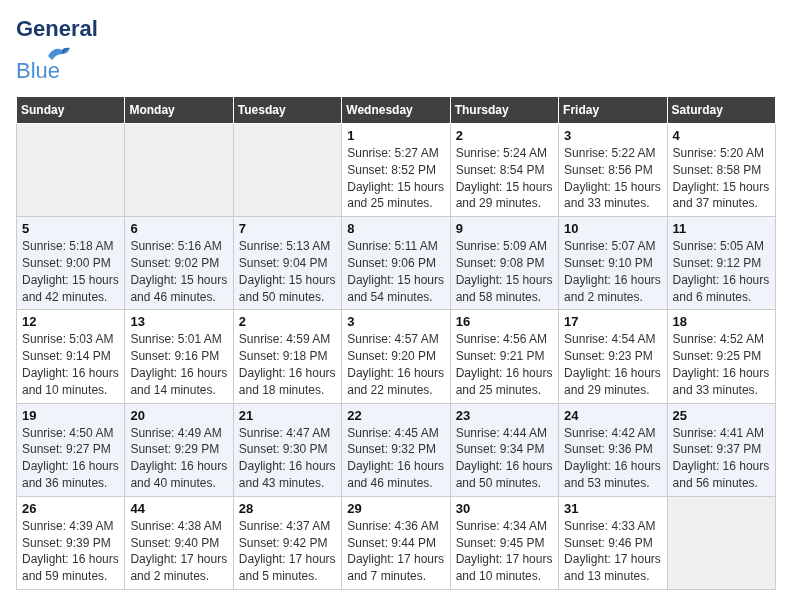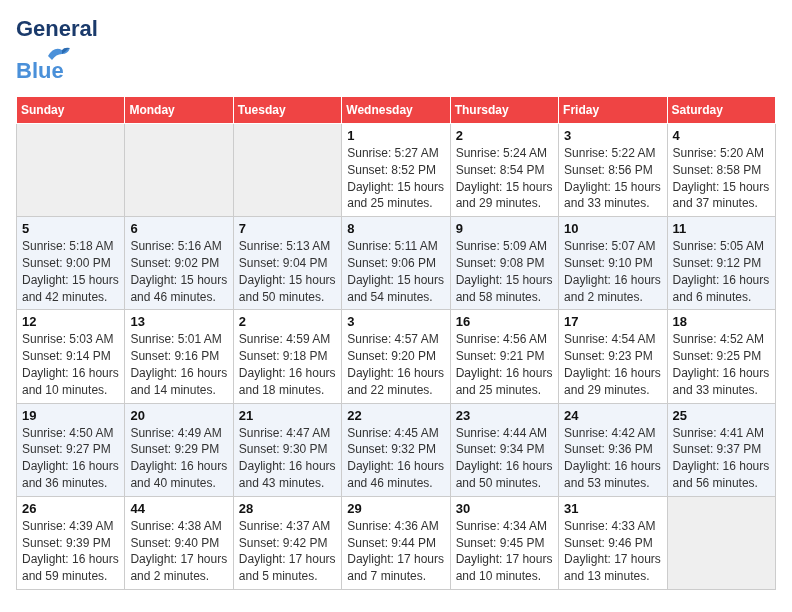--- a/index.html
+++ b/index.html
@@ -37,21 +37,21 @@
     .location {
       font-size: 16px;
       color: #333;
     }
     table {
       width: 100%;
       border-collapse: collapse;
       table-layout: fixed;
     }
     th {
-      background-color: #ef4444;
+      background-color: #404040;
       color: #fff;
       font-size: 12px;
       font-weight: bold;
       padding: 6px 4px;
       text-align: left;
       border: 1px solid #fff;
     }
     td {
       border: 1px solid #ccc;
       vertical-align: top;
@@ -90,21 +90,21 @@
 
 <div class="header">
   <div class="logo">
     <div class="logo-row">
       <span style="font-size:22px;font-weight:bold;color:#1a3a6b;">General</span>
       <svg width="28" height="20" viewBox="0 0 28 20" style="margin-left:2px;">
         <path d="M4 14 Q10 4 18 8 Q22 10 26 6 Q24 12 18 12 Q12 12 8 18 Z" fill="#4a90d9"></path>
         <path d="M18 8 Q20 5 26 6 Q22 9 18 12 Z" fill="#2a6ab0"></path>
       </svg>
     </div>
-    <span style="font-size:22px;font-weight:bold;color:#4a90d9;margin-top:-4px;">Blue</span>
+    <span style="font-size:22px;font-weight:normal;color:#4a90d9;margin-top:-4px;">Blue</span>
   </div>
   <div class="title-area">
   </div>
 </div>
 
 <table>
   <thead>
     <tr>
     <th>Sunday</th>
         <th>Monday</th>

